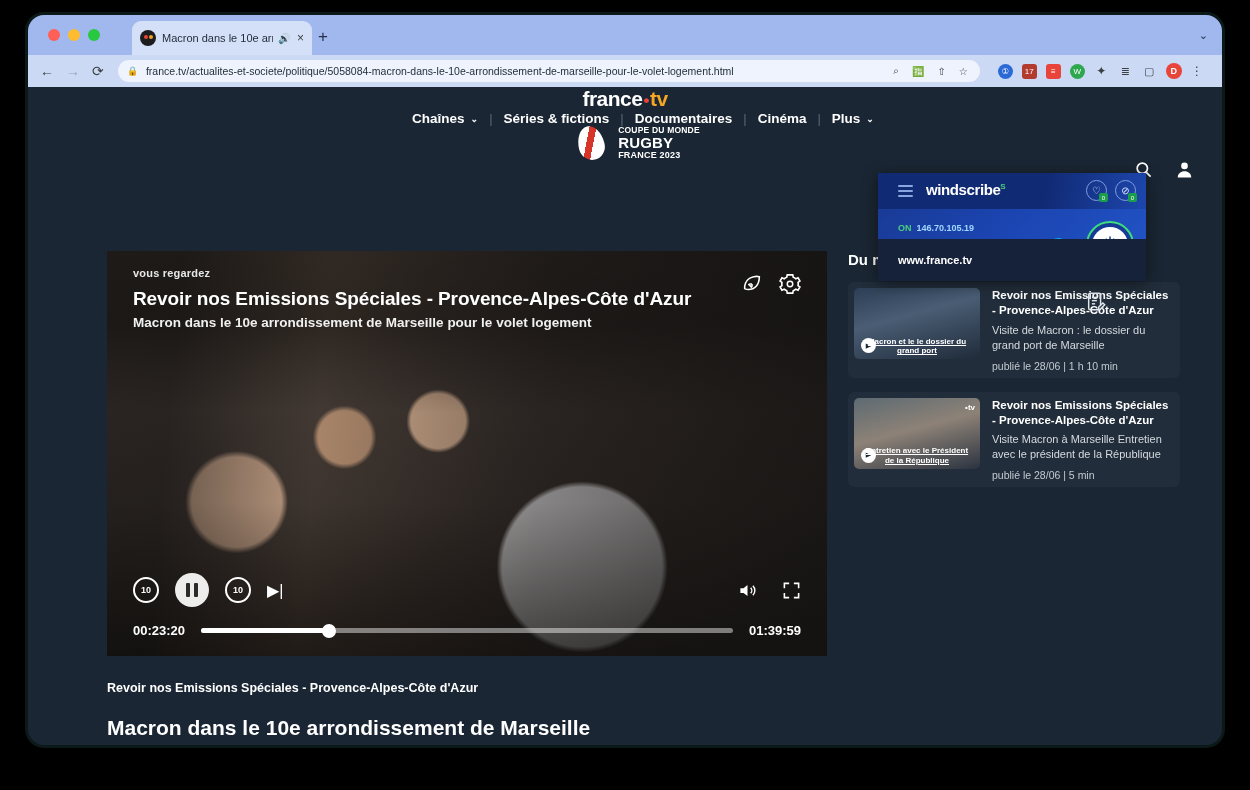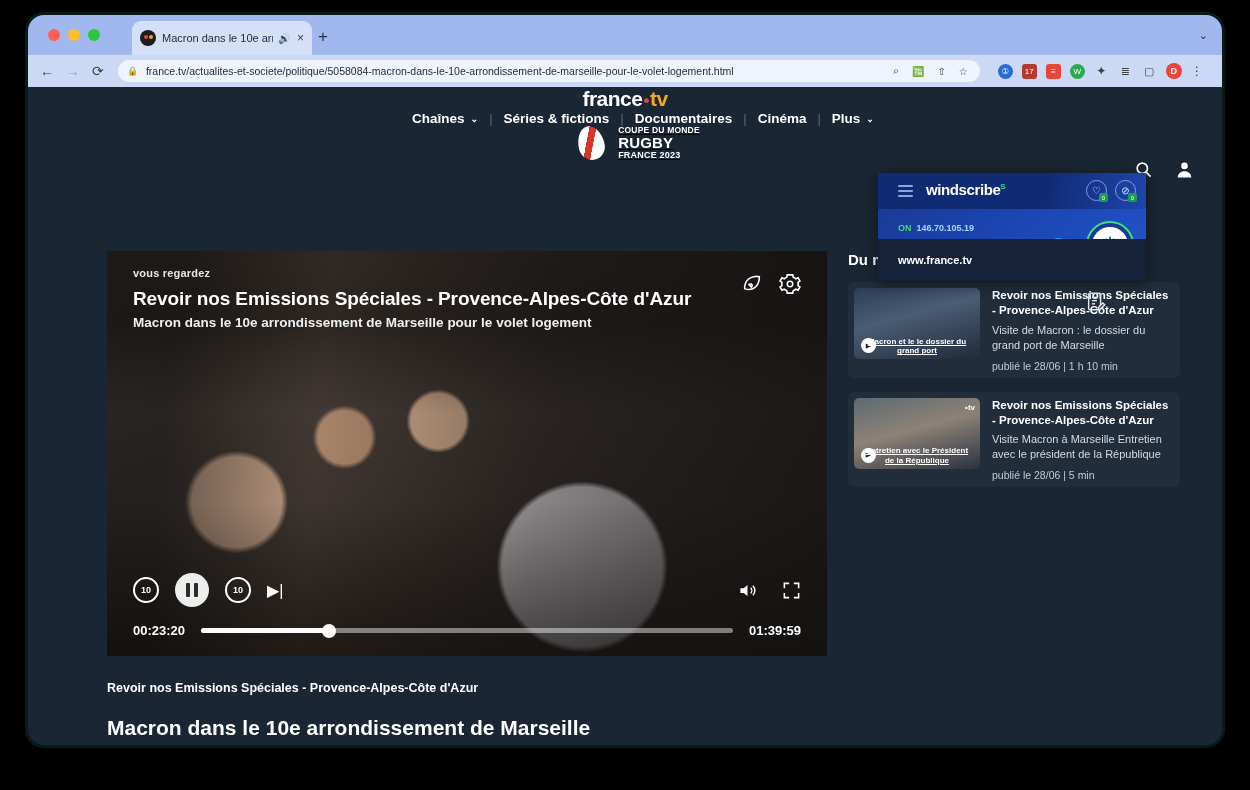--- a/index.html
+++ b/index.html
@@ -64,21 +64,21 @@
   .page { height:658px; background:#1a2633; position:relative; overflow:hidden; }
 
   .ftv-header { height:60px; display:flex; align-items:center; padding:0 28px; gap:0;flex-direction:column; }
   .logo { font-size:21px; font-weight:bold; color:#fff; letter-spacing:-0.5px; display:flex; align-items:baseline; }
   .logo .dot-o { color:#e8443a; font-size:17px; margin:0 1px;}
   .logo .tv { color:#f5a623; }
   .nav { display:flex; align-items:center; margin-left:36px; gap:0; }
   .nav-item { font-size:13.5px; font-weight:bold; color:#fff; display:flex; align-items:center; gap:6px; padding:0 11px; }
   .nav-sep { color:#5a6775; font-size:13px; }
   .chev { font-size:9px; display:inline-block; }
-  .rugby { display:flex; align-items:flex-start; gap:14px; margin-left:28px;text-decoration:underline; }
+  .rugby { display:flex; align-items:flex-start; gap:14px; margin-left:28px; }
   .rugby-ball { width:26px; height:34px; border-radius:50% 50% 50% 50%/60% 60% 40% 40%;
     background:linear-gradient(115deg,#fff 0 38%, #d8352a 38% 56%, #fff 56% 100%);
     transform:rotate(-14deg); }
   .rugby-txt { color:#fff; line-height:1.05; }
   .rugby-txt .l1 { font-size:8.5px; font-weight:bold; letter-spacing:.2px;}
   .rugby-txt .l2 { font-size:15px; font-weight:bold; letter-spacing:.2px;}
   .rugby-txt .l3 { font-size:9px; font-weight:bold; letter-spacing:.2px;}
   .hdr-right { margin-left:auto; display:flex; align-items:center; gap:22px; }
   .hdr-ico { color:#fff; }
 

